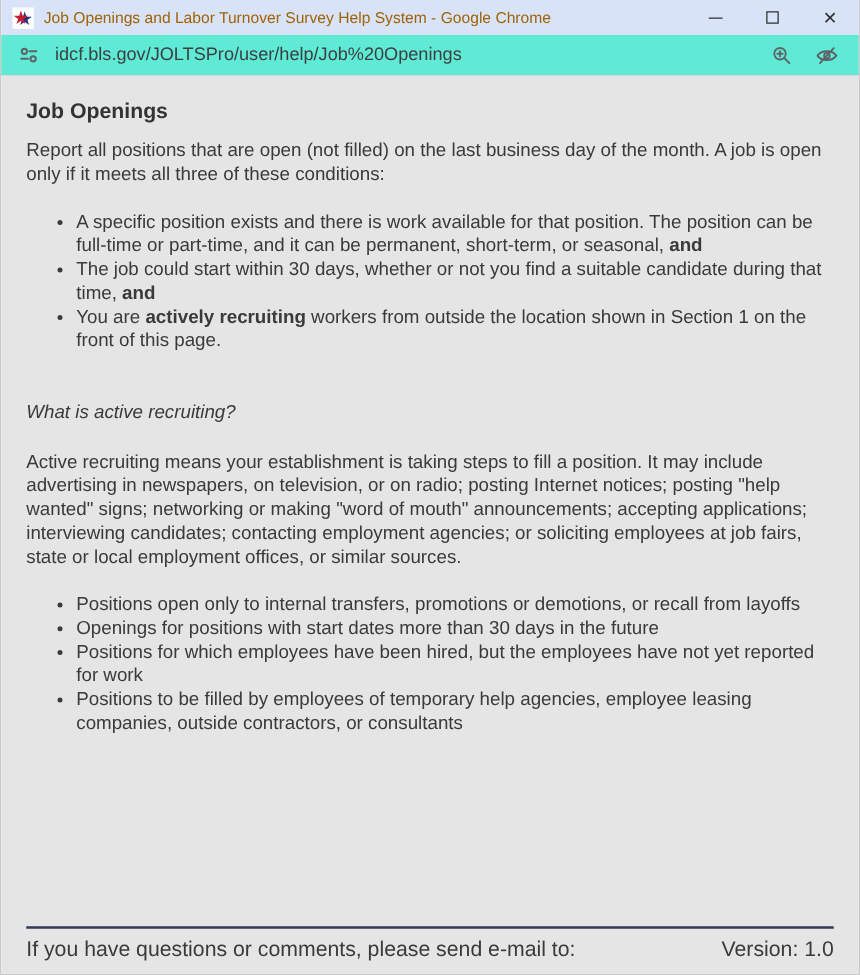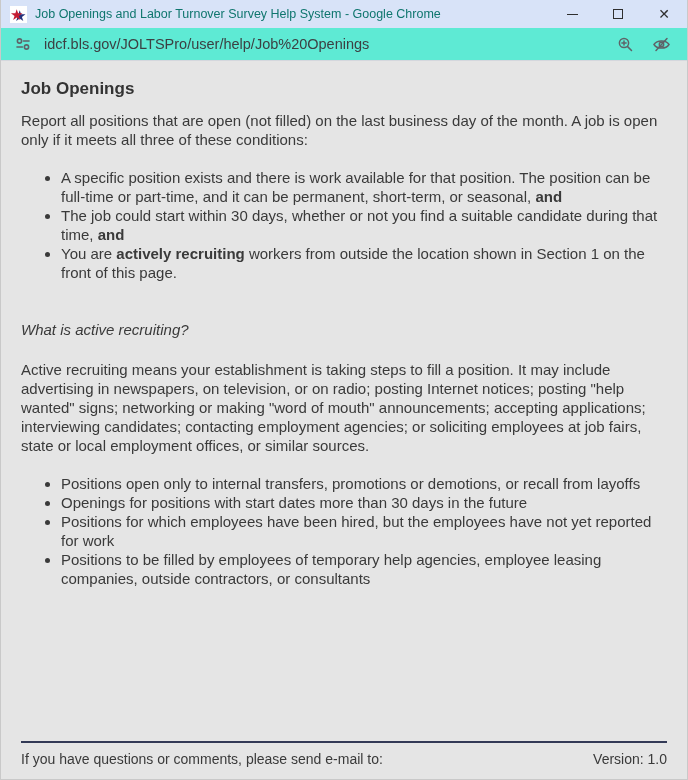--- a/index.html
+++ b/index.html
@@ -24,21 +24,21 @@
   }
   .favicon {
     width: 17px; height: 17px; background: #ffffff;
     position: relative; margin-right: 8px; flex: 0 0 17px;
     overflow: hidden;
   }
   .favicon .star { position: absolute; font-size: 15px; line-height: 17px; top: 0; }
   .favicon .star.blue { color: #26327c; left: 3px; top: 1px; }
   .favicon .star.red  { color: #c41d33; left: 0px; }
   .title-text {
-    flex: 1 1 auto; font-size: 12.5px; color: #0f766e;
+    flex: 1 1 auto; font-size: 12.5px; color: #a16207;
     white-space: nowrap; overflow: hidden;
   }
   .win-controls { display: flex; align-items: center; height: 100%; }
   .win-btn {
     width: 46px; height: 100%;
     display: flex; align-items: center; justify-content: center;
     color: #2f2f2f; font-size: 13px; cursor: default;
   }
   .win-btn .min-glyph { display: block; width: 11px; height: 0; border-top: 1.5px solid #2f2f2f; }
   .win-btn .max-glyph { display: block; width: 10px; height: 10px; border: 1.5px solid #2f2f2f; }
@@ -71,21 +71,21 @@
   .content p.intro { margin-bottom: 9px; }
   ul.bullets { margin: 19px 0 0 0; padding-left: 40px; }
   ul.bullets li { margin: 0; }
   .question { font-style: italic; margin-top: 38px; }
   .answer { margin-top: 21px; }
   h2.do-not { font-size: 17px; line-height: 20px; color: #333333; margin-top: 37px; }
 
   
   .footer { position: absolute; left: 20px; right: 20px; bottom: 10px; }
   .footer-rule { height: 0; border-top: 2px solid #333a56; margin-bottom: 7px; }
-  .footer-row { display: flex; align-items: baseline; font-size: 14px; color: #3a3a3a; }
+  .footer-row { display: flex; align-items: baseline; font-size: 17px; color: #3a3a3a; }
   .footer-row .mail-link { color: #2255c4; text-decoration: underline; }
   .footer-row .spacer { flex: 1 1 auto; }
   .footer-row .version { white-space: nowrap; }
 </style>
 </head>
 <body>
 
 <div class="window">
 
   <div class="titlebar">

